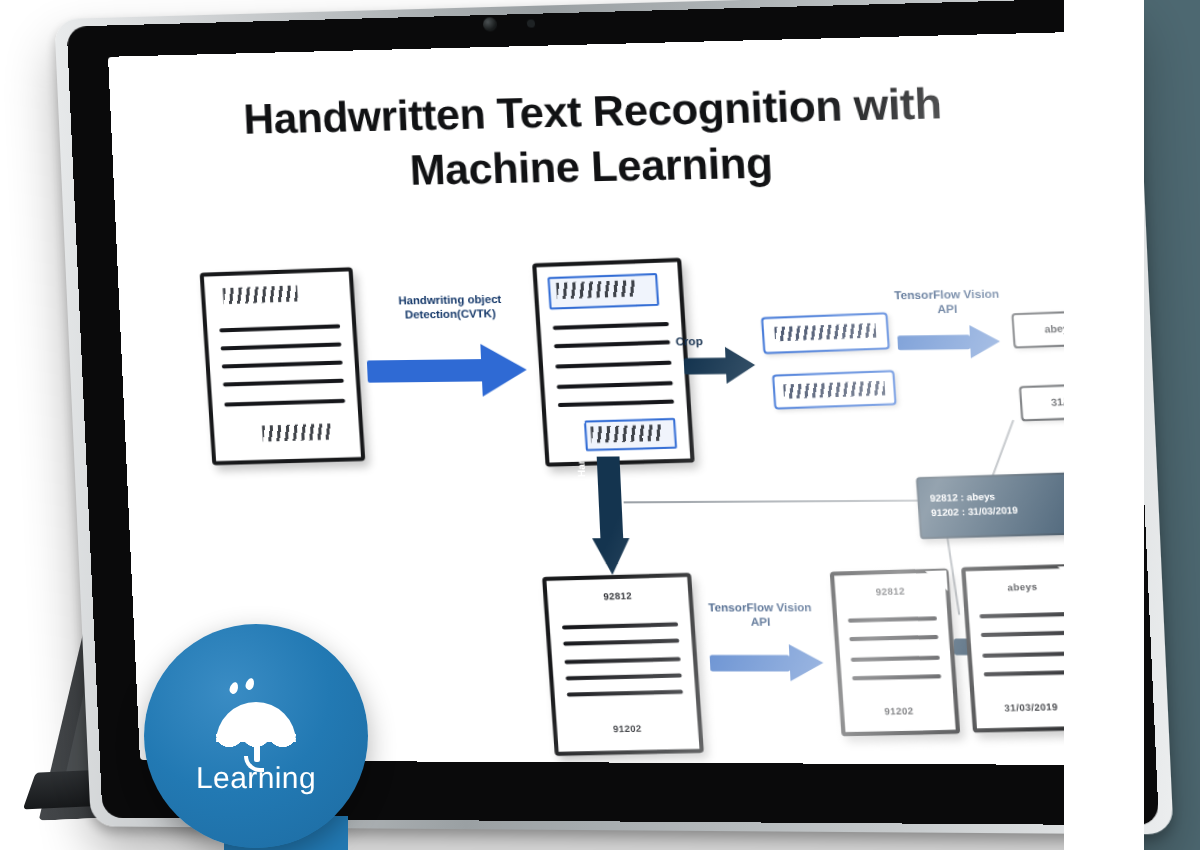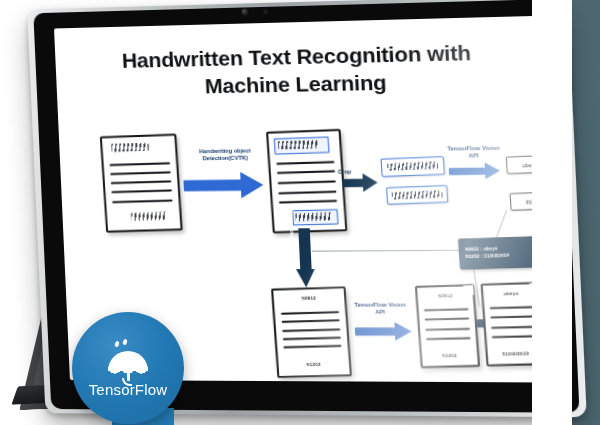--- a/index.html
+++ b/index.html
@@ -414,16 +414,16 @@
   <div class="badge-stub"></div>
   <div class="badge">
     <div class="umbrella">
       <div class="drop d1"></div>
       <div class="drop d2"></div>
       <div class="canopy"></div>
       <div class="scallop"></div>
       <div class="pole"></div>
       <div class="hook"></div>
     </div>
-    <div class="blabel">TensorFlow</div>
+    <div class="blabel">Learning</div>
   </div>
 
 </div>
 
 </body></html>

